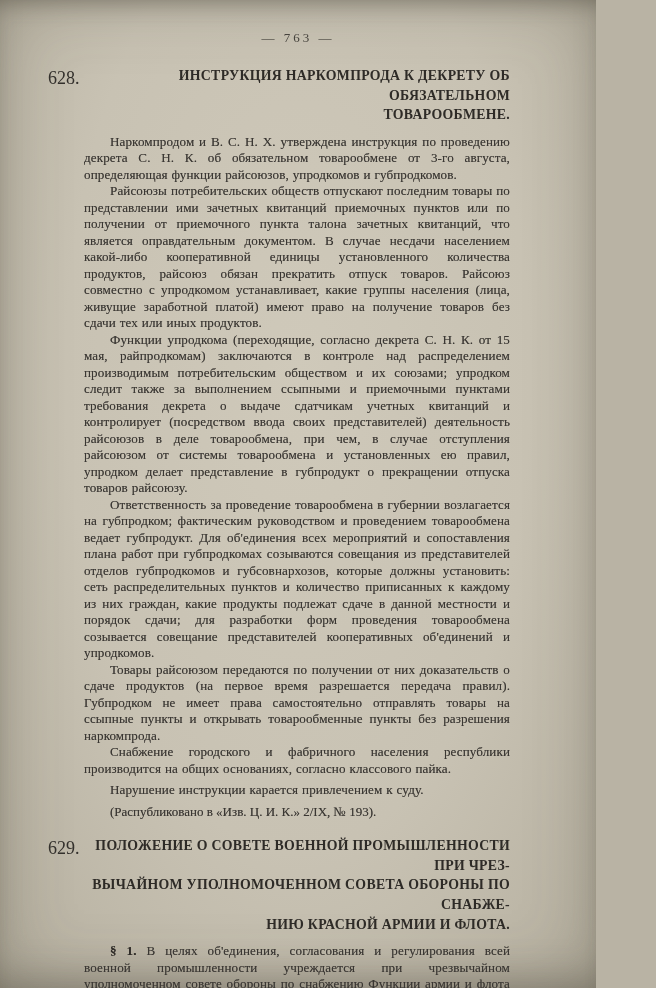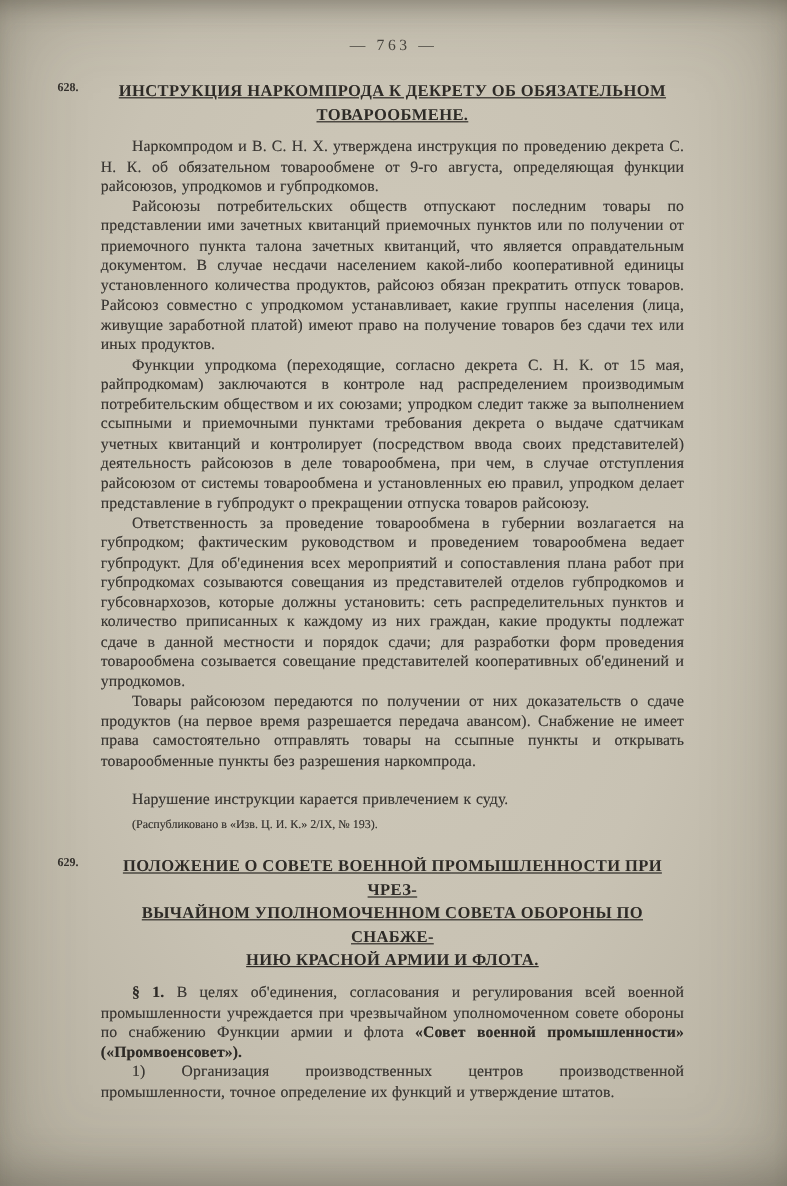--- a/index.html
+++ b/index.html
@@ -2,71 +2,72 @@
 <html lang="ru"><head>
 <meta charset="utf-8">
 <style>
   html,body{margin:0;padding:0;}
   body{
     width:656px;height:988px;overflow:hidden;
     font-family:"Liberation Serif","DejaVu Serif",serif;
     background:#b9b3a4;
   }
   .page{
-    position:relative;width:656px;height:988px;box-sizing:border-box;
+    position:relative;width:596px;height:988px;box-sizing:border-box;
     background:radial-gradient(ellipse at 50% 38%, #cfc9ba 0%, #c8c2b3 55%, #b5af9f 100%);
     box-shadow:inset 0 0 70px rgba(70,64,50,.28), inset 0 16px 22px -14px rgba(60,55,45,.45), inset 0 -26px 40px -22px rgba(60,55,45,.35);
     color:#3a3733;
   }
   .page-number{
     text-align:center;padding-top:30px;font-size:13px;letter-spacing:3px;color:#46433d;
   }
   .content{
     position:relative;margin:20px 86px 0 84px;
   }
   .section{position:relative;}
   .sec-num{
-    position:absolute;left:-36px;top:2px;font-weight:bold;font-size:10px;color:#33302c;
+    position:absolute;left:-36px;top:2px;font-weight:normal;font-size:18px;color:#33302c;
   }
   .sec-title{
-    margin:0 0 9px 0;text-align:center;font-weight:bold;font-size:13.8px;line-height:1.42;
-    color:#2e2b27;letter-spacing:.3px;text-decoration:underline;
+    margin:0 0 9px 0;text-align:right;font-weight:bold;font-size:13.8px;line-height:1.42;
+    color:#2e2b27;letter-spacing:.3px;
   }
   .para{
     margin:0;font-size:13.1px;line-height:16.5px;text-align:justify;text-indent:26px;
     letter-spacing:.1px;word-spacing:.5px;
     text-shadow:0 0 .4px rgba(58,55,51,.55);
   }
-  .para.gap-top{margin-top:16px;}
+  .para.gap-top{margin-top:5px;}
   .pub-note{
-    margin:5px 0 0 0;font-size:10px;line-height:16.5px;text-indent:26px;
+    margin:5px 0 0 0;font-size:13px;line-height:16.5px;text-indent:26px;
     text-shadow:0 0 .4px rgba(58,55,51,.55);
   }
   .section + .section{margin-top:16px;}
   b{color:#2e2b27;}
 </style>
 </head>
 <body>
 
 <div class="page">
 
   <div class="page-number">— 763 —</div>
 
   <div class="content">
 
     <div class="section">
       <div class="sec-num">628.</div>
       <h2 class="sec-title"><span>ИНСТРУКЦИЯ НАРКОМПРОДА К ДЕКРЕТУ ОБ ОБЯЗАТЕЛЬНОМ</span><br>
         <span>ТОВАРООБМЕНЕ.</span></h2>
 
-      <p class="para">Наркомпродом и В. С. Н. Х. утверждена инструкция по проведению декрета С. Н. К. об обязательном товарообмене от 9-го августа, определяющая функции райсоюзов, упродкомов и губпродкомов.</p>
+      <p class="para">Наркомпродом и В. С. Н. Х. утверждена инструкция по проведению декрета С. Н. К. об обязательном товарообмене от 3-го августа, определяющая функции райсоюзов, упродкомов и губпродкомов.</p>
       <p class="para">Райсоюзы потребительских обществ отпускают последним товары по представлении ими зачетных квитанций приемочных пунктов или по получении от приемочного пункта талона зачетных квитанций, что является оправдательным документом. В случае несдачи населением какой-либо кооперативной единицы установленного количества продуктов, райсоюз обязан прекратить отпуск товаров. Райсоюз совместно с упродкомом устанавливает, какие группы населения (лица, живущие заработной платой) имеют право на получение товаров без сдачи тех или иных продуктов.</p>
       <p class="para">Функции упродкома (переходящие, согласно декрета С. Н. К. от 15 мая, райпродкомам) заключаются в контроле над распределением производимым потребительским обществом и их союзами; упродком следит также за выполнением ссыпными и приемочными пунктами требования декрета о выдаче сдатчикам учетных квитанций и контролирует (посредством ввода своих представителей) деятельность райсоюзов в деле товарообмена, при чем, в случае отступления райсоюзом от системы товарообмена и установленных ею правил, упродком делает представление в губпродукт о прекращении отпуска товаров райсоюзу.</p>
       <p class="para">Ответственность за проведение товарообмена в губернии возлагается на губпродком; фактическим руководством и проведением товарообмена ведает губпродукт. Для об'единения всех мероприятий и сопоставления плана работ при губпродкомах созываются совещания из представителей отделов губпродкомов и губсовнархозов, которые должны установить: сеть распределительных пунктов и количество приписанных к каждому из них граждан, какие продукты подлежат сдаче в данной местности и порядок сдачи; для разработки форм проведения товарообмена созывается совещание представителей кооперативных об'единений и упродкомов.</p>
-      <p class="para">Товары райсоюзом передаются по получении от них доказательств о сдаче продуктов (на первое время разрешается передача авансом). Снабжение не имеет права самостоятельно отправлять товары на ссыпные пункты и открывать товарообменные пункты без разрешения наркомпрода.</p>
+      <p class="para">Товары райсоюзом передаются по получении от них доказательств о сдаче продуктов (на первое время разрешается передача правил). Губпродком не имеет права самостоятельно отправлять товары на ссыпные пункты и открывать товарообменные пункты без разрешения наркомпрода.</p>
+      <p class="para">Снабжение городского и фабричного населения республики производится на общих основаниях, согласно классового пайка.</p>
       <p class="para gap-top">Нарушение инструкции карается привлечением к суду.</p>
       <p class="pub-note">(Распубликовано в «Изв. Ц. И. К.» 2/IX, № 193).</p>
     </div>
 
     <div class="section">
       <div class="sec-num">629.</div>
       <h2 class="sec-title"><span>ПОЛОЖЕНИЕ О СОВЕТЕ ВОЕННОЙ ПРОМЫШЛЕННОСТИ ПРИ ЧРЕЗ-</span><br>
         <span>ВЫЧАЙНОМ УПОЛНОМОЧЕННОМ СОВЕТА ОБОРОНЫ ПО СНАБЖЕ-</span><br>
         <span>НИЮ КРАСНОЙ АРМИИ И ФЛОТА.</span></h2>
 

